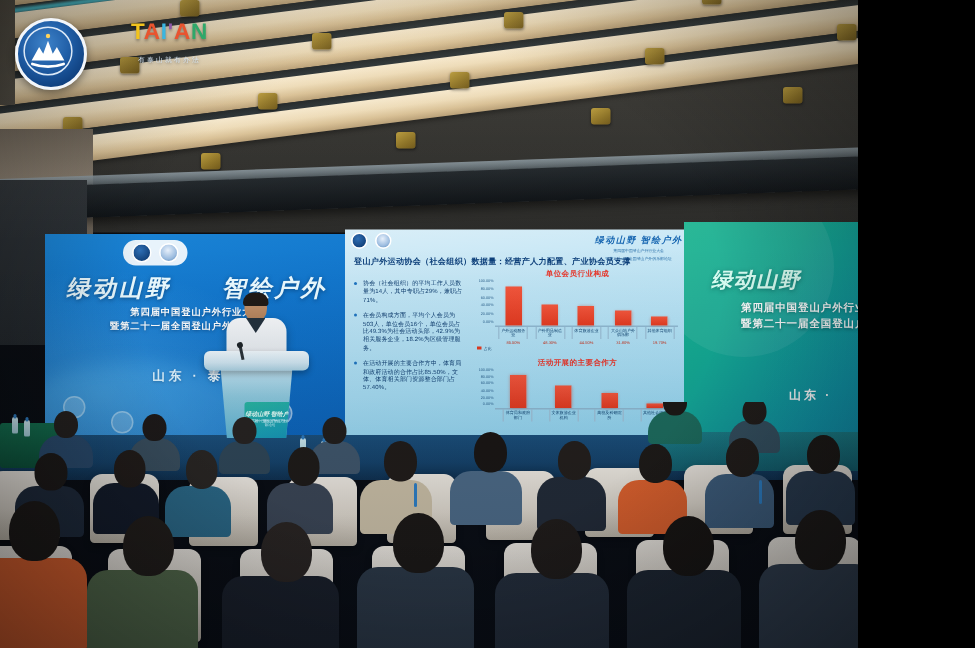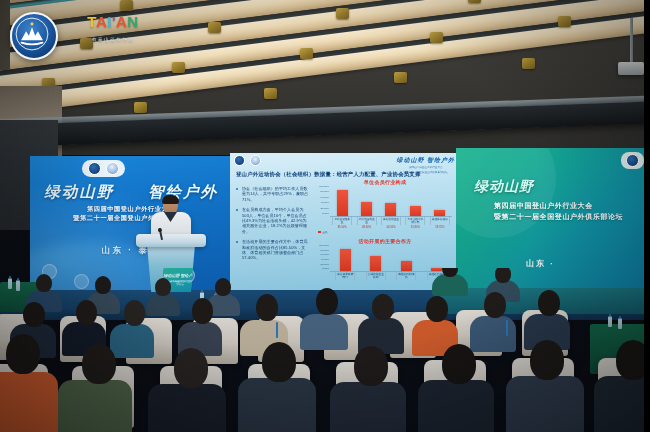--- a/index.html
+++ b/index.html
@@ -1,20 +1,20 @@
 <!DOCTYPE html>
 <html><head>
 <meta charset="utf-8">
 <title>Conference Photo</title>
 <style>
   html,body{margin:0;padding:0;background:#000;}
   body{font-family:"Liberation Sans","DejaVu Sans",sans-serif;}
 
   #scene{
-    position:relative;width:644px;height:432px;overflow:hidden;
+    position:relative;width:572px;height:432px;overflow:hidden;
     background:#0a0d12;
   }
 
   
   .ceiling{
     position:absolute;left:-40px;top:-30px;width:740px;height:185px;
     background:linear-gradient(180deg,#3a3a38 0%,#2b2b29 100%);
     overflow:hidden;
   }
   .ceil-slat{

